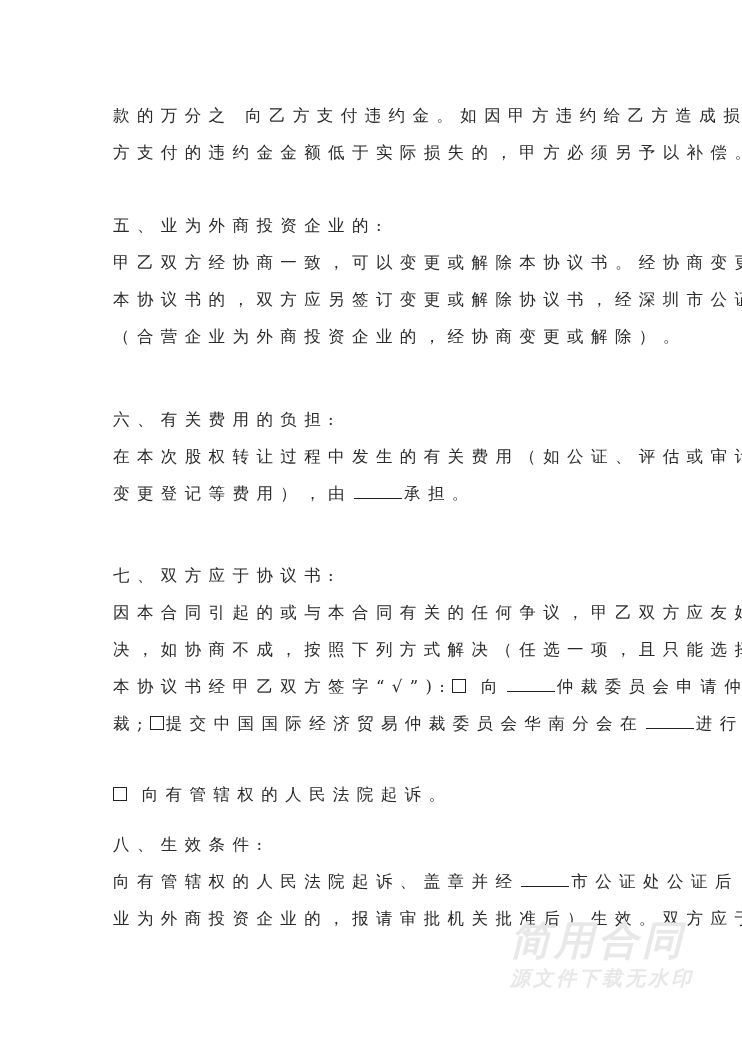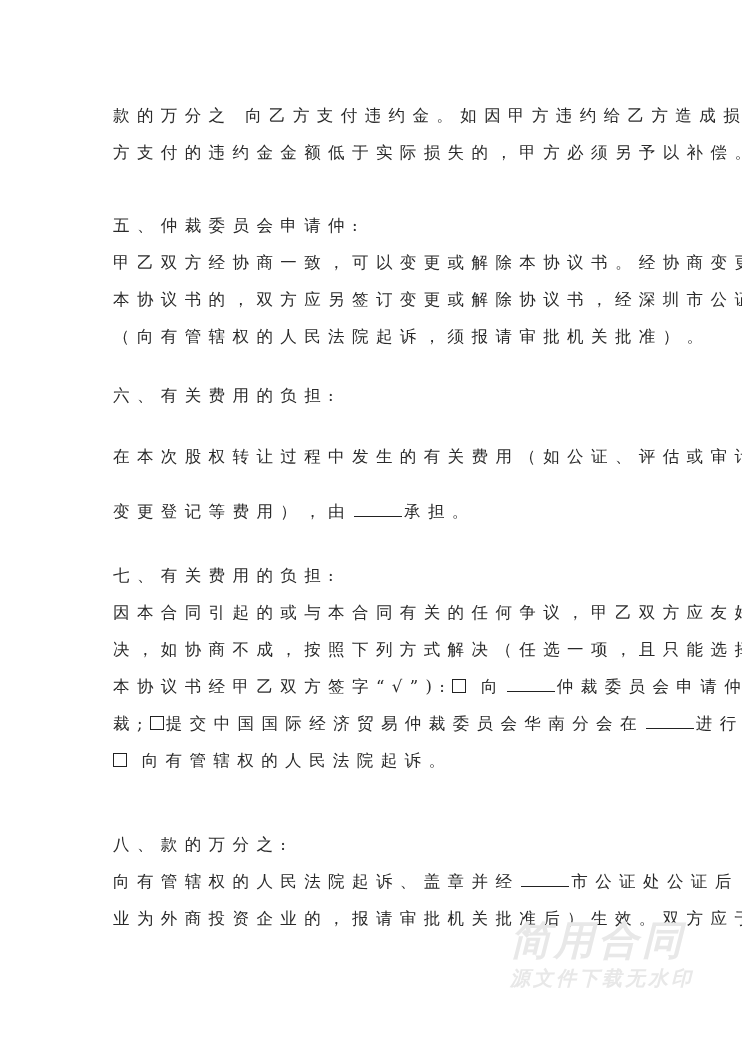--- a/index.html
+++ b/index.html
@@ -70,45 +70,45 @@
     }
   </style>
 </head>
 <body>
 
 <div class="page">
 
   <div class="line" style="top:104px">款的万分之 向乙方支付违约金。如因甲方违约给乙方造成损失，甲</div>
   <div class="line" style="top:141px">方支付的违约金金额低于实际损失的，甲方必须另予以补偿。</div>
 
-  <div class="line" style="top:214px">五、仲裁委员会申请仲:</div>
+  <div class="line" style="top:214px">五、业为外商投资企业的:</div>
   <div class="line" style="top:251px">甲乙双方经协商一致，可以变更或解除本协议书。经协商变更或解除</div>
   <div class="line" style="top:288px">本协议书的，双方应另签订变更或解除协议书，经深圳市公证处公证</div>
-  <div class="line" style="top:325px">（向有管辖权的人民法院起诉，须报请审批机关批准）。</div>
+  <div class="line" style="top:325px">（合营企业为外商投资企业的，经协商变更或解除）。</div>
 
-  <div class="line" style="top:384px">六、有关费用的负担:</div>
+  <div class="line" style="top:408px">六、有关费用的负担:</div>
   <div class="line" style="top:445px">在本次股权转让过程中发生的有关费用（如公证、评估或审计、工商</div>
-  <div class="line" style="top:500px">
+  <div class="line" style="top:482px">
     <span>变更登记等费用），由</span><span class="blank"></span><span>承担。</span>
   </div>
 
-  <div class="line" style="top:564px">七、有关费用的负担:</div>
+  <div class="line" style="top:564px">七、双方应于协议书:</div>
   <div class="line" style="top:601px">因本合同引起的或与本合同有关的任何争议，甲乙双方应友好协商解</div>
   <div class="line" style="top:638px">决，如协商不成，按照下列方式解决（任选一项，且只能选择一项，</div>
   <div class="line" style="top:675px">
     <span>本协议书经甲乙双方签字“√”):</span><span class="box"></span> <span>向</span><span class="blank"></span><span>仲裁委员会申请仲</span>
   </div>
   <div class="line" style="top:712px">
     <span>裁;</span><span class="box"></span><span>提交中国国际经济贸易仲裁委员会华南分会在</span><span class="blank"></span><span>进行仲裁;</span>
   </div>
-  <div class="line" style="top:749px">
+  <div class="line" style="top:783px">
     <span class="box"></span> <span>向有管辖权的人民法院起诉。</span>
   </div>
 
-  <div class="line" style="top:833px">八、款的万分之:</div>
+  <div class="line" style="top:833px">八、生效条件:</div>
   <div class="line" style="top:870px">
     <span>向有管辖权的人民法院起诉、盖章并经</span><span class="blank"></span><span>市公证处公证后（合营企</span>
   </div>
   <div class="line" style="top:907px">业为外商投资企业的，报请审批机关批准后）生效。双方应于协议书</div>
 
 </div>
 
 <div class="watermark">
   <div class="wm-main">简用合同</div>
   <div class="wm-sub">源文件下载无水印</div>

